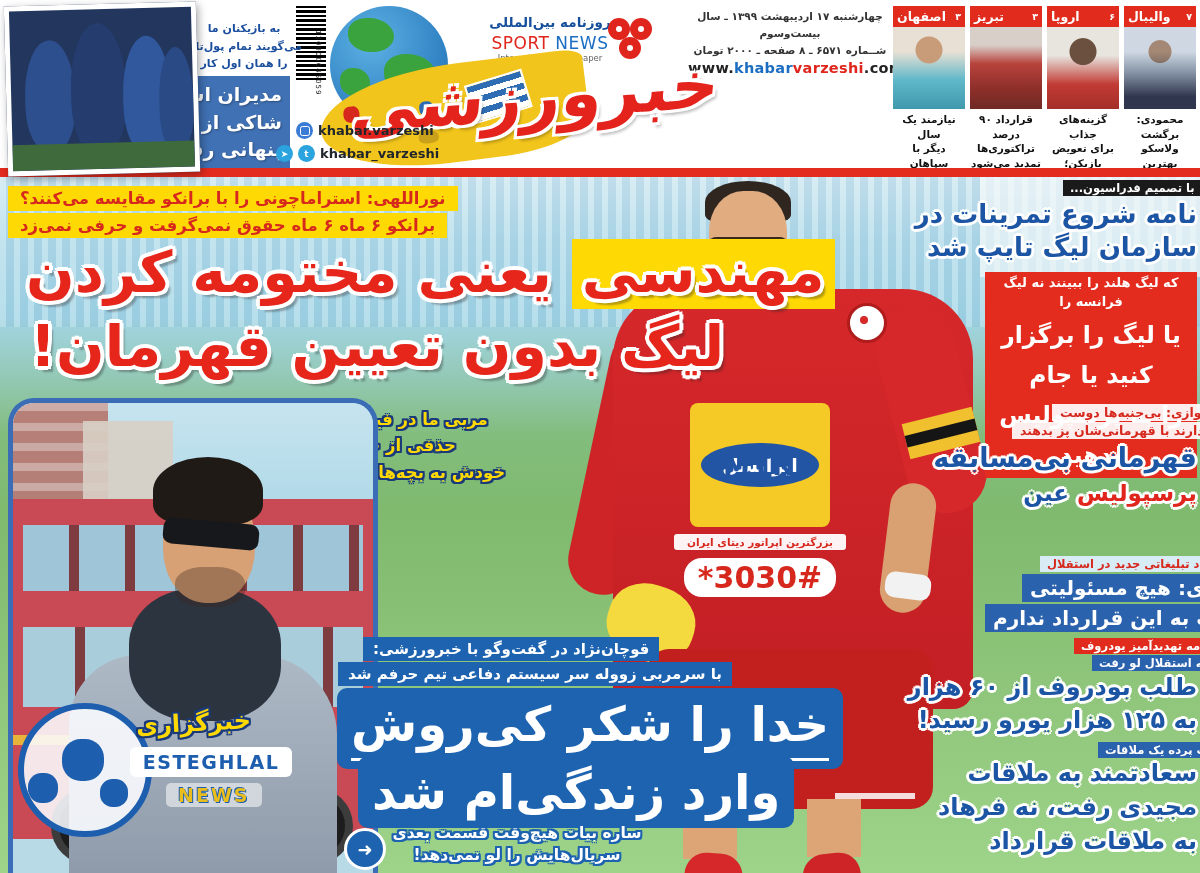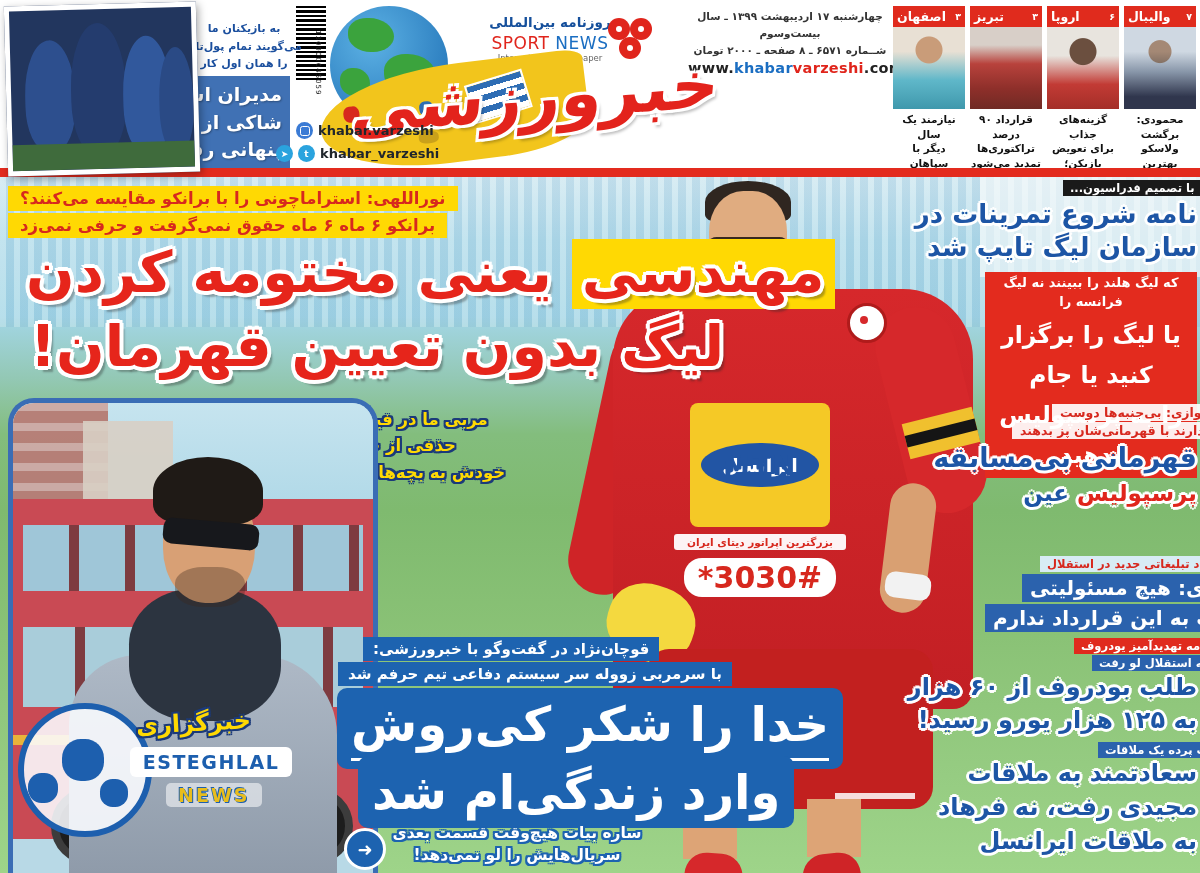--- a/index.html
+++ b/index.html
@@ -379,21 +379,21 @@
   <div class="abs bluebox rtl nowrap" style="left:985px;top:604px;">نسبت به این قرارداد ندارم</div>
 
   <div class="abs lab red rtl nowrap" style="left:1074px;top:638px;">نامه تهدیدآمیز یودروف</div>
   <div class="abs lab blue rtl nowrap" style="left:1092px;top:655px;">به استقلال لو رفت</div>
   <div class="abs blue-head rtl nowrap" style="left:985px;top:675px;width:212px;font-size:24px;">طلب بودروف از ۶۰ هزار</div>
   <div class="abs blue-head rtl nowrap" style="left:985px;top:708px;width:212px;font-size:24px;">به ۱۲۵ هزار یورو رسید!</div>
 
   <div class="abs lab blue rtl nowrap" style="left:1098px;top:742px;">پشت پرده یک ملاقات</div>
   <div class="abs blue-head rtl nowrap" style="left:985px;top:761px;width:212px;font-size:24px;">سعادتمند به ملاقات</div>
   <div class="abs blue-head rtl nowrap" style="left:985px;top:795px;width:212px;font-size:24px;">مجیدی رفت، نه فرهاد</div>
-  <div class="abs blue-head rtl nowrap" style="left:985px;top:829px;width:212px;font-size:24px;">به ملاقات ایرانسل</div>
+  <div class="abs blue-head rtl nowrap" style="left:985px;top:829px;width:212px;font-size:24px;">به ملاقات قرارداد</div>
 
   <div class="abs lframe">
     <div class="lf-sky"></div>
     <div class="lf-bldg1"></div>
     <div class="lf-bldg2"></div>
     <div class="lf-bus">
       <div class="win1"></div>
       <div class="win2"></div>
       <div class="stripe"></div>
       <div class="wheel" style="left:38px;"></div>

